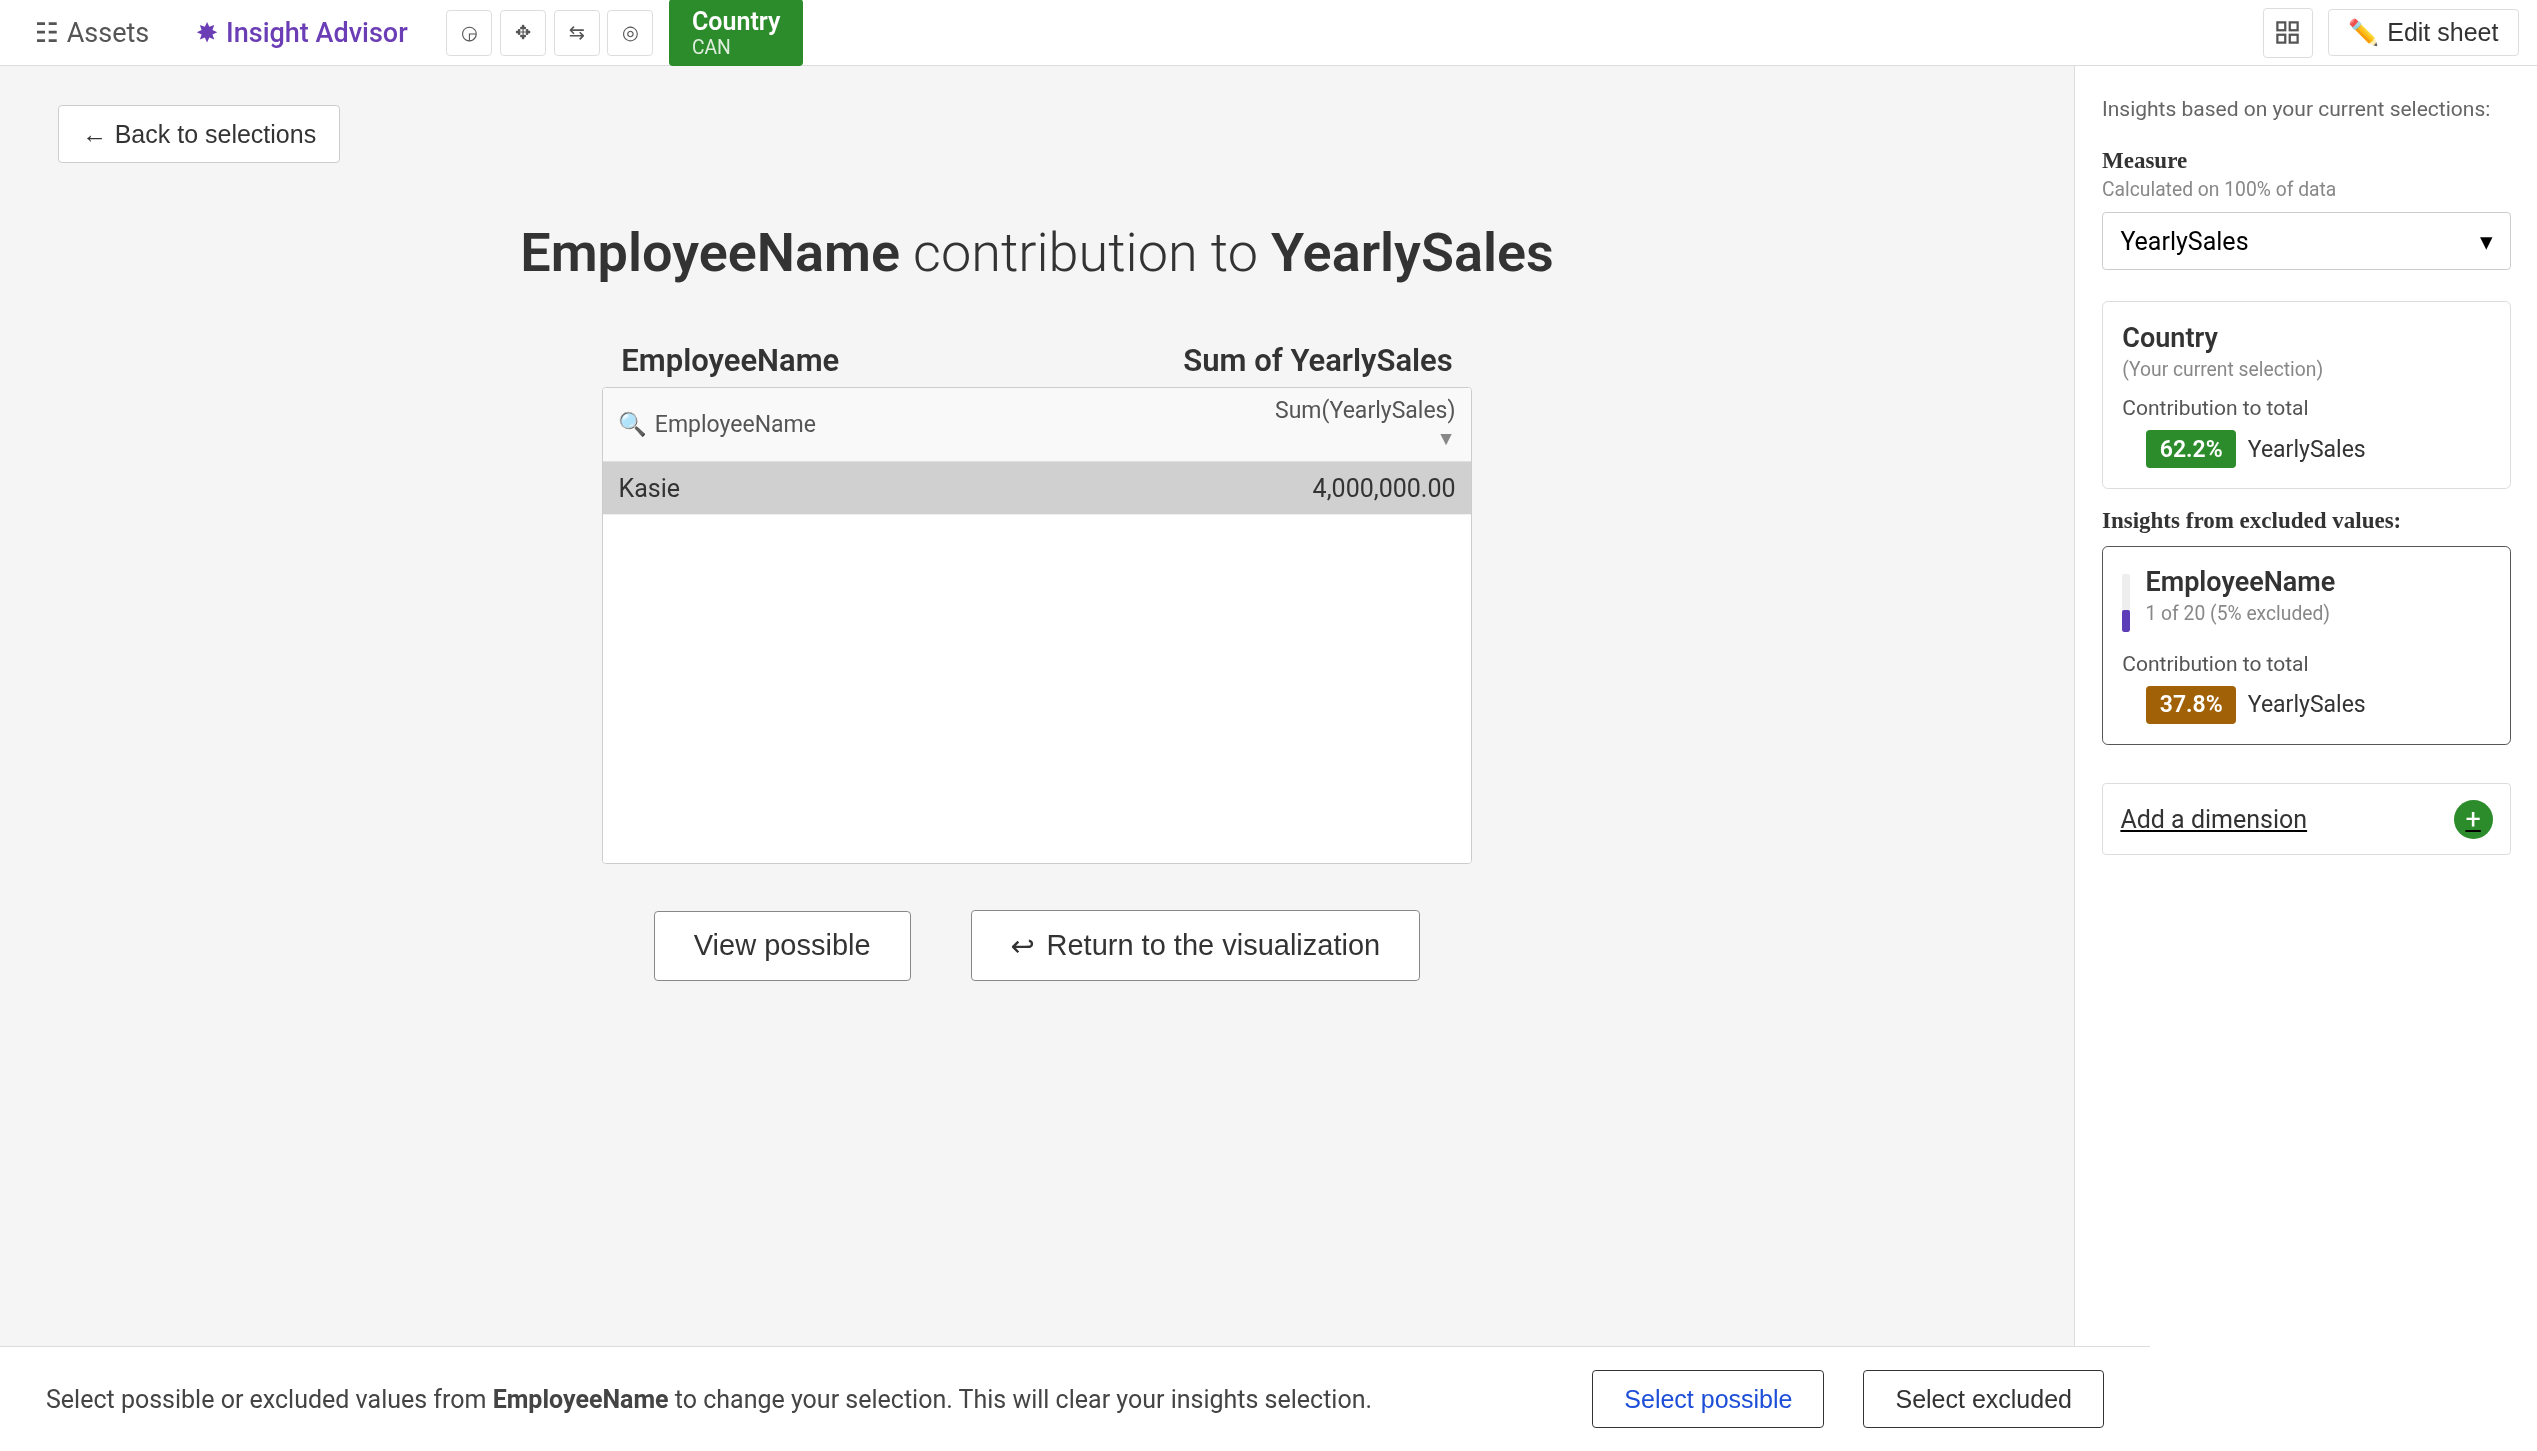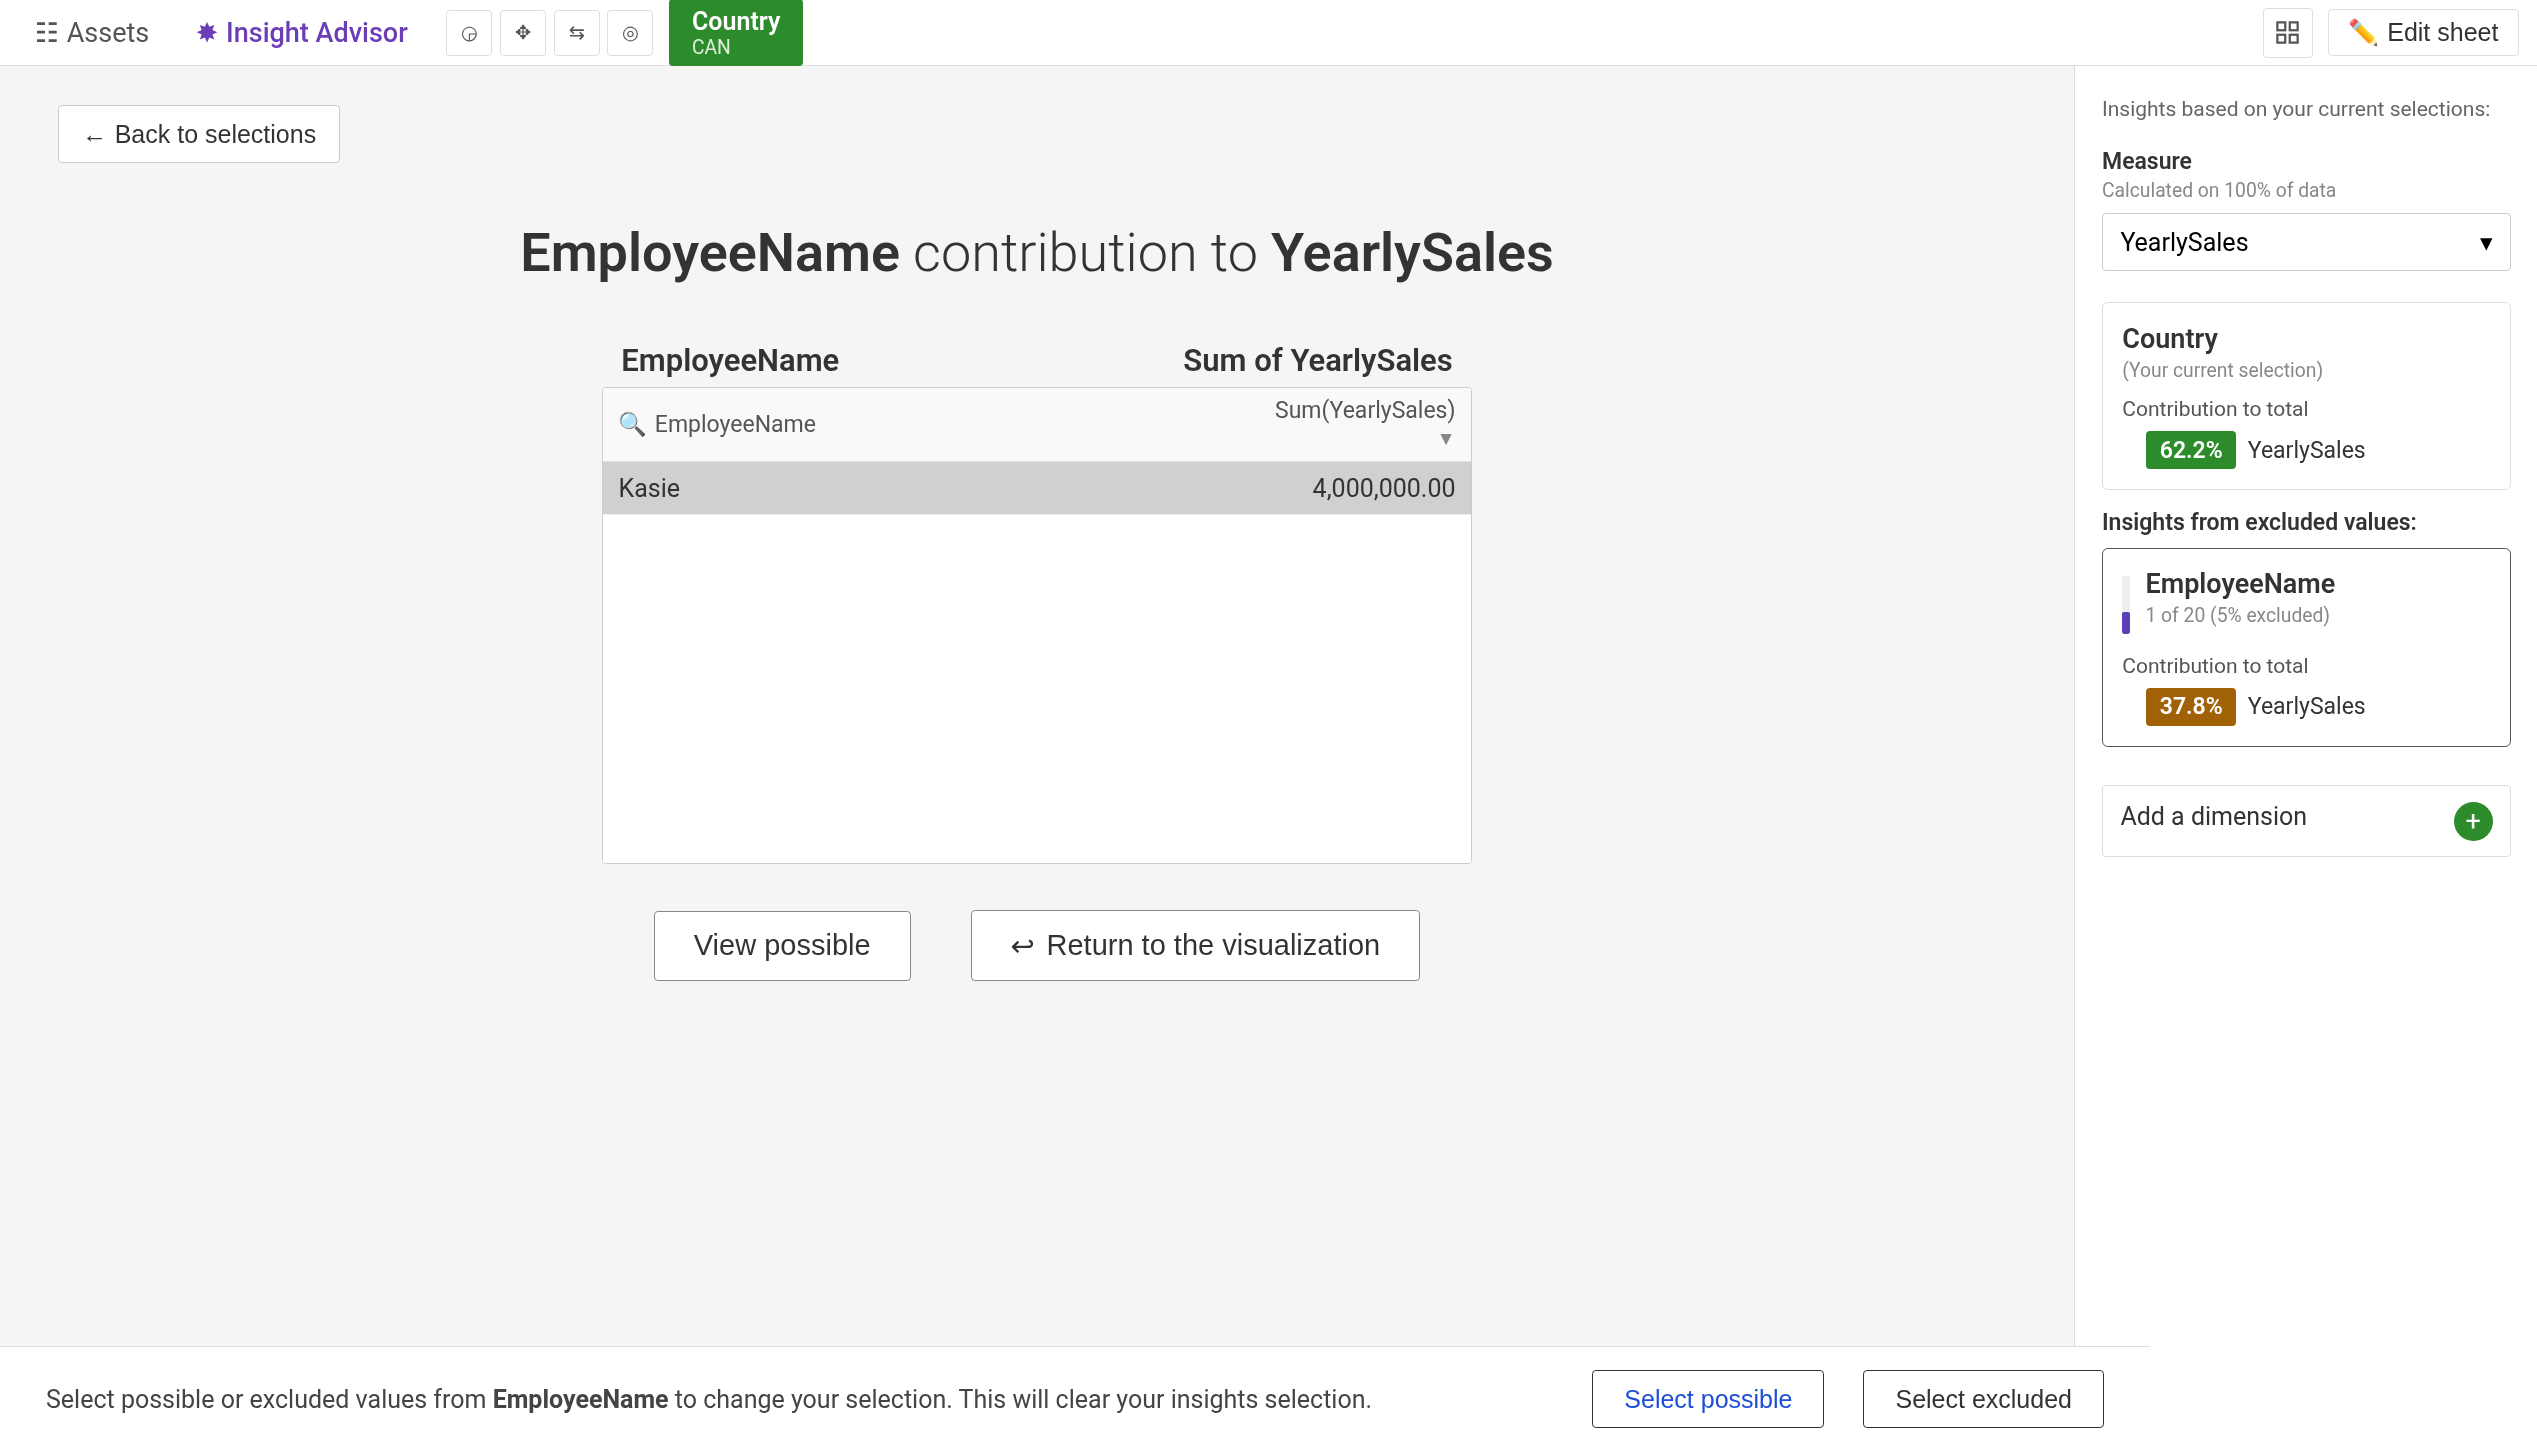--- a/index.html
+++ b/index.html
@@ -337,20 +337,21 @@
     .sidebar-subtitle {
       font-size: 21px;
       color: #666;
       margin-bottom: 27px;
     }
     .sidebar-section-label {
       font-size: 23px;
       font-weight: 600;
       color: #333;
       margin-bottom: 3.9px;
+      font-family: Liberation Serif, serif;
     }
     .sidebar-section-sub {
       font-size: 19.3px;
       color: #888;
       margin-bottom: 11.6px;
     }
 
     
     .measure-dropdown {
       display: flex;
@@ -443,27 +444,29 @@
       bottom: 0;
       left: 0;
       right: 0;
       background: #5c3eb8;
       border-radius: 1.9px;
     }
 
     
     .add-dimension-row {
       display: flex;
+      align-items: center;
       justify-content: space-between;
       border: 1px solid #ddd;
       border-radius: 3.9px;
       padding: 15.5px 17.4px;
       cursor: pointer;
       background: #fff;
       margin-top: 19.3px;
+      text-decoration: underline;
     }
     .add-dimension-label {
       font-size: 25px;
       color: #333;
     }
     .add-icon {
       width: 39px;
       height: 39px;
       border-radius: 50%;
       background: #2c8c2c;

